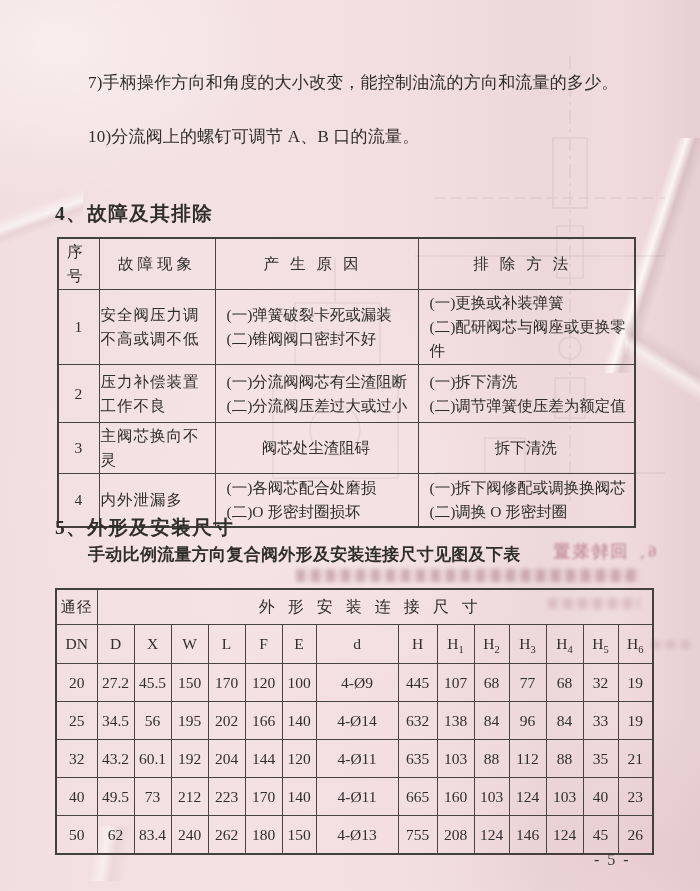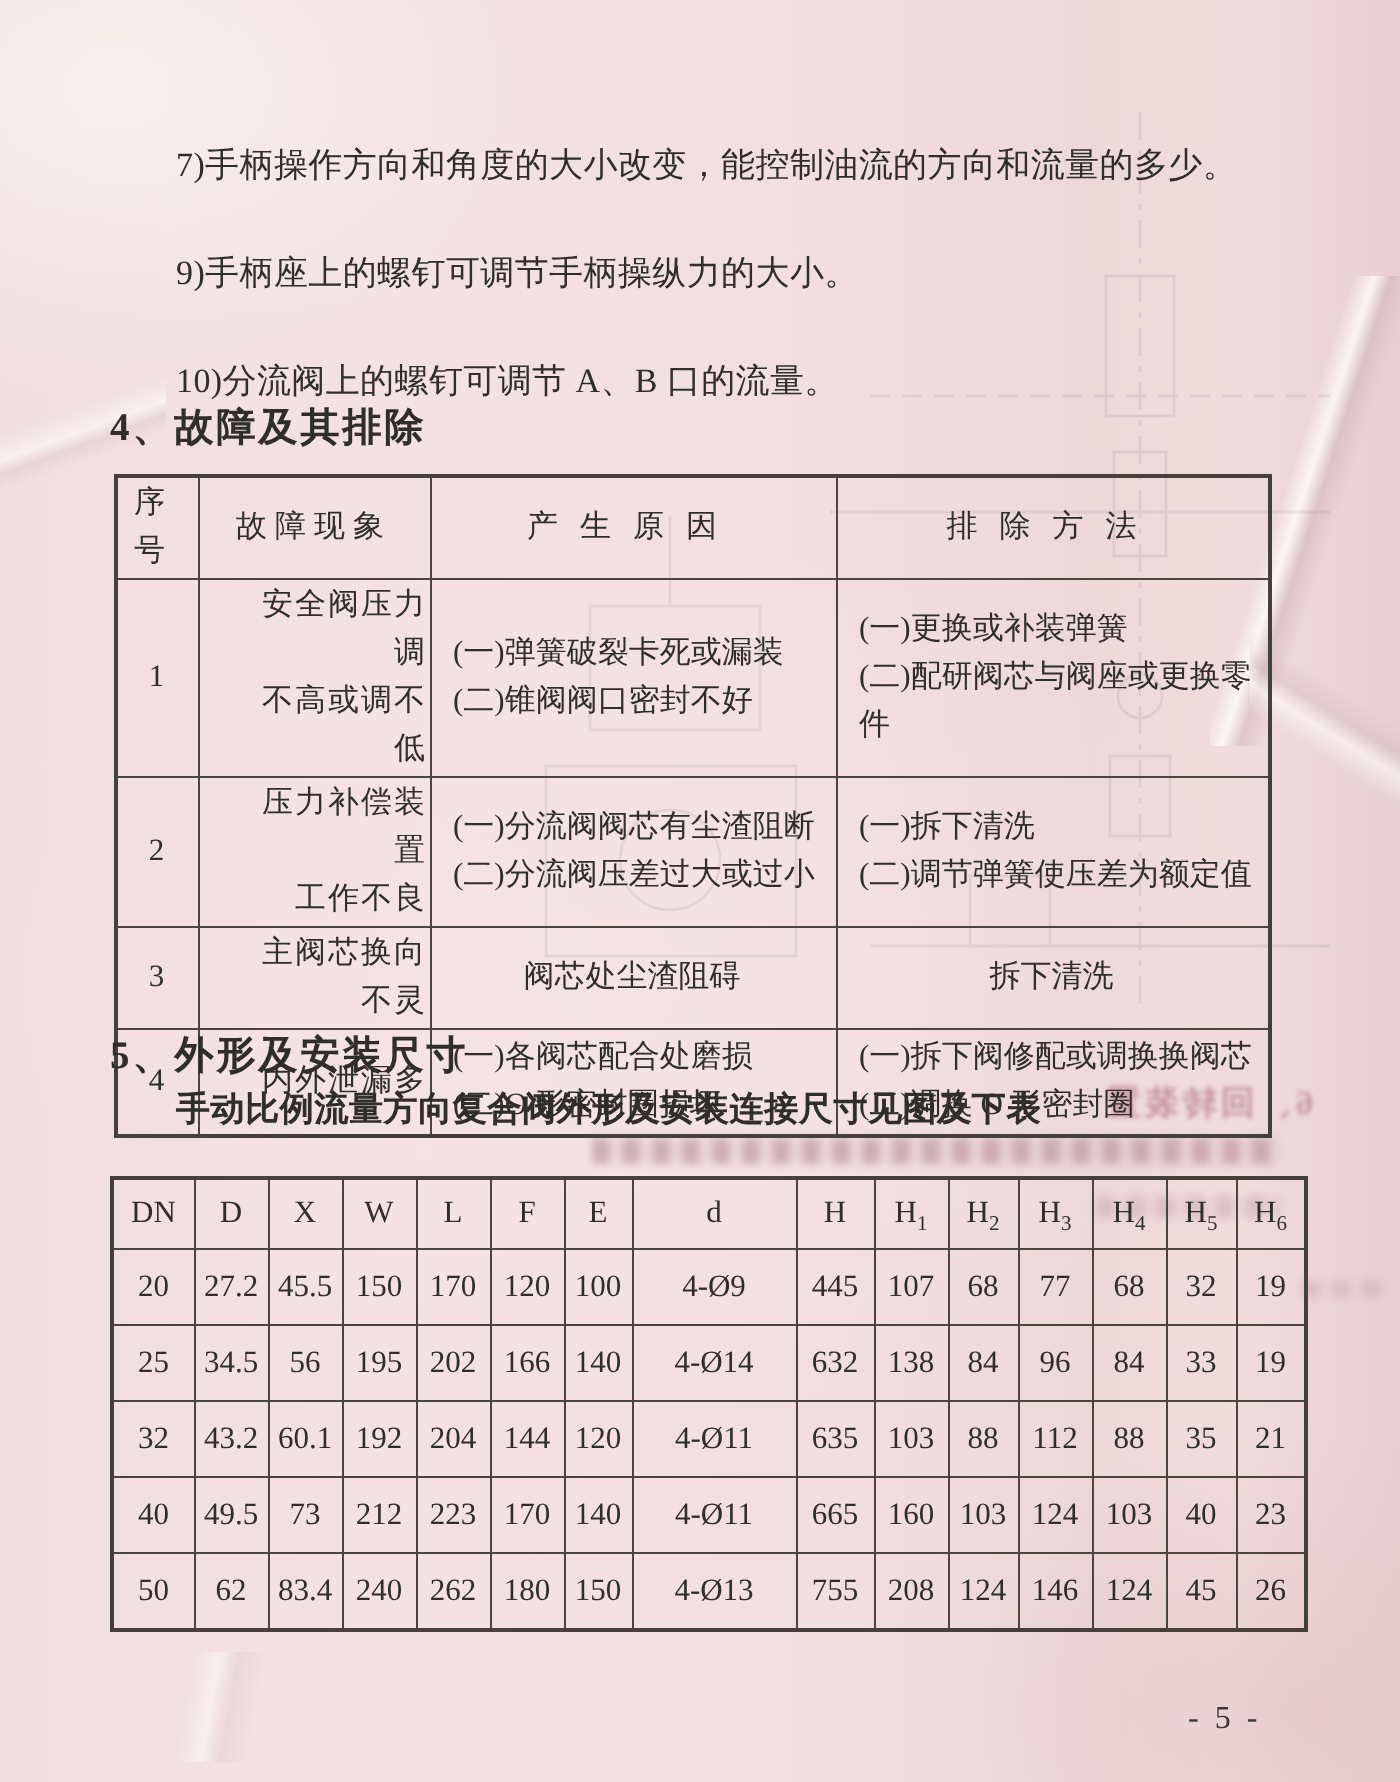--- a/index.html
+++ b/index.html
@@ -46,21 +46,21 @@
   .fault th, .fault td { border:1.6px solid #4a463f; vertical-align:middle; line-height:1.55; }
   .fault thead th { height:38px; font-weight:normal; text-align:center; }
   .fault th.h-no   { letter-spacing:8px; }
   .fault th.h-phen { letter-spacing:4px; }
   .fault th.h-cause, .fault th.h-fix { letter-spacing:11px; }
   .fault tbody tr:nth-child(1){ height:60px; }
   .fault tbody tr:nth-child(2){ height:58px; }
   .fault tbody tr:nth-child(3){ height:36px; }
   .fault tbody tr:nth-child(4){ height:53px; }
   .fault td.c-no { text-align:center; }
-  .fault td.c-phen { padding-left:20px; letter-spacing:1px;text-align:right; }
+  .fault td.c-phen { letter-spacing:1px; }
   .fault td.c-cause, .fault td.c-remedy { padding-left:11px; }
   .fault td.center { text-align:center; padding-left:0; }
   .dim { position:absolute; left:55px; top:588px; width:591px; font-size:15.5px; text-align:center; border:2px solid #44403b; }
   .dim th, .dim td { border:1.5px solid #49453e; font-weight:normal; padding:0; }
   .dim thead tr:nth-child(1) th { height:34px; }
   .dim thead tr:nth-child(2) th { height:38px; }
   .dim tbody td { height:37px; }
   .dim th.corner { font-size:15px; letter-spacing:1px; }
   .dim th.span-h { letter-spacing:13px; font-size:16px; }
   .dim sub { font-size:10.5px; line-height:0; }
@@ -94,21 +94,20 @@
     </g>
   </svg>
 
   <div class="bleed-heading">6、回转装置</div>
   <div class="smudge s-intro"></div>
   <div class="smudge s-right"></div>
   <div class="smudge s-margin"></div>
 
   <ol class="notes">
     <li>7)手柄操作方向和角度的大小改变，能控制油流的方向和流量的多少。</li>
-    <li>9)手柄座上的螺钉可调节手柄操纵力的大小。</li>
     <li>10)分流阀上的螺钉可调节 A、B 口的流量。</li>
   </ol>
 
   <h2 class="sec-title sec4">4、故障及其排除</h2>
 
   <table class="fault">
     <colgroup>
       <col style="width:41px">
         <col style="width:116px">
         <col style="width:203px">
@@ -166,20 +165,24 @@
       <col style="width:39px">
         <col style="width:37px">
         <col style="width:35px">
         <col style="width:37px">
       <col style="width:37px">
         <col style="width:35px">
         <col style="width:35px">
     </colgroup>
     <thead>
       <tr>
+        <th class="corner">通径</th>
+        <th class="span-h" colspan="14">外形安装连接尺寸</th>
+      </tr>
+      <tr>
           <th>DN</th>
           <th>D</th>
           <th>X</th>
           <th>W</th>
           <th>L</th>
           <th>F</th>
           <th>E</th>
           <th>d</th>
           <th>H</th>
           <th>H<sub>1</sub></th>

